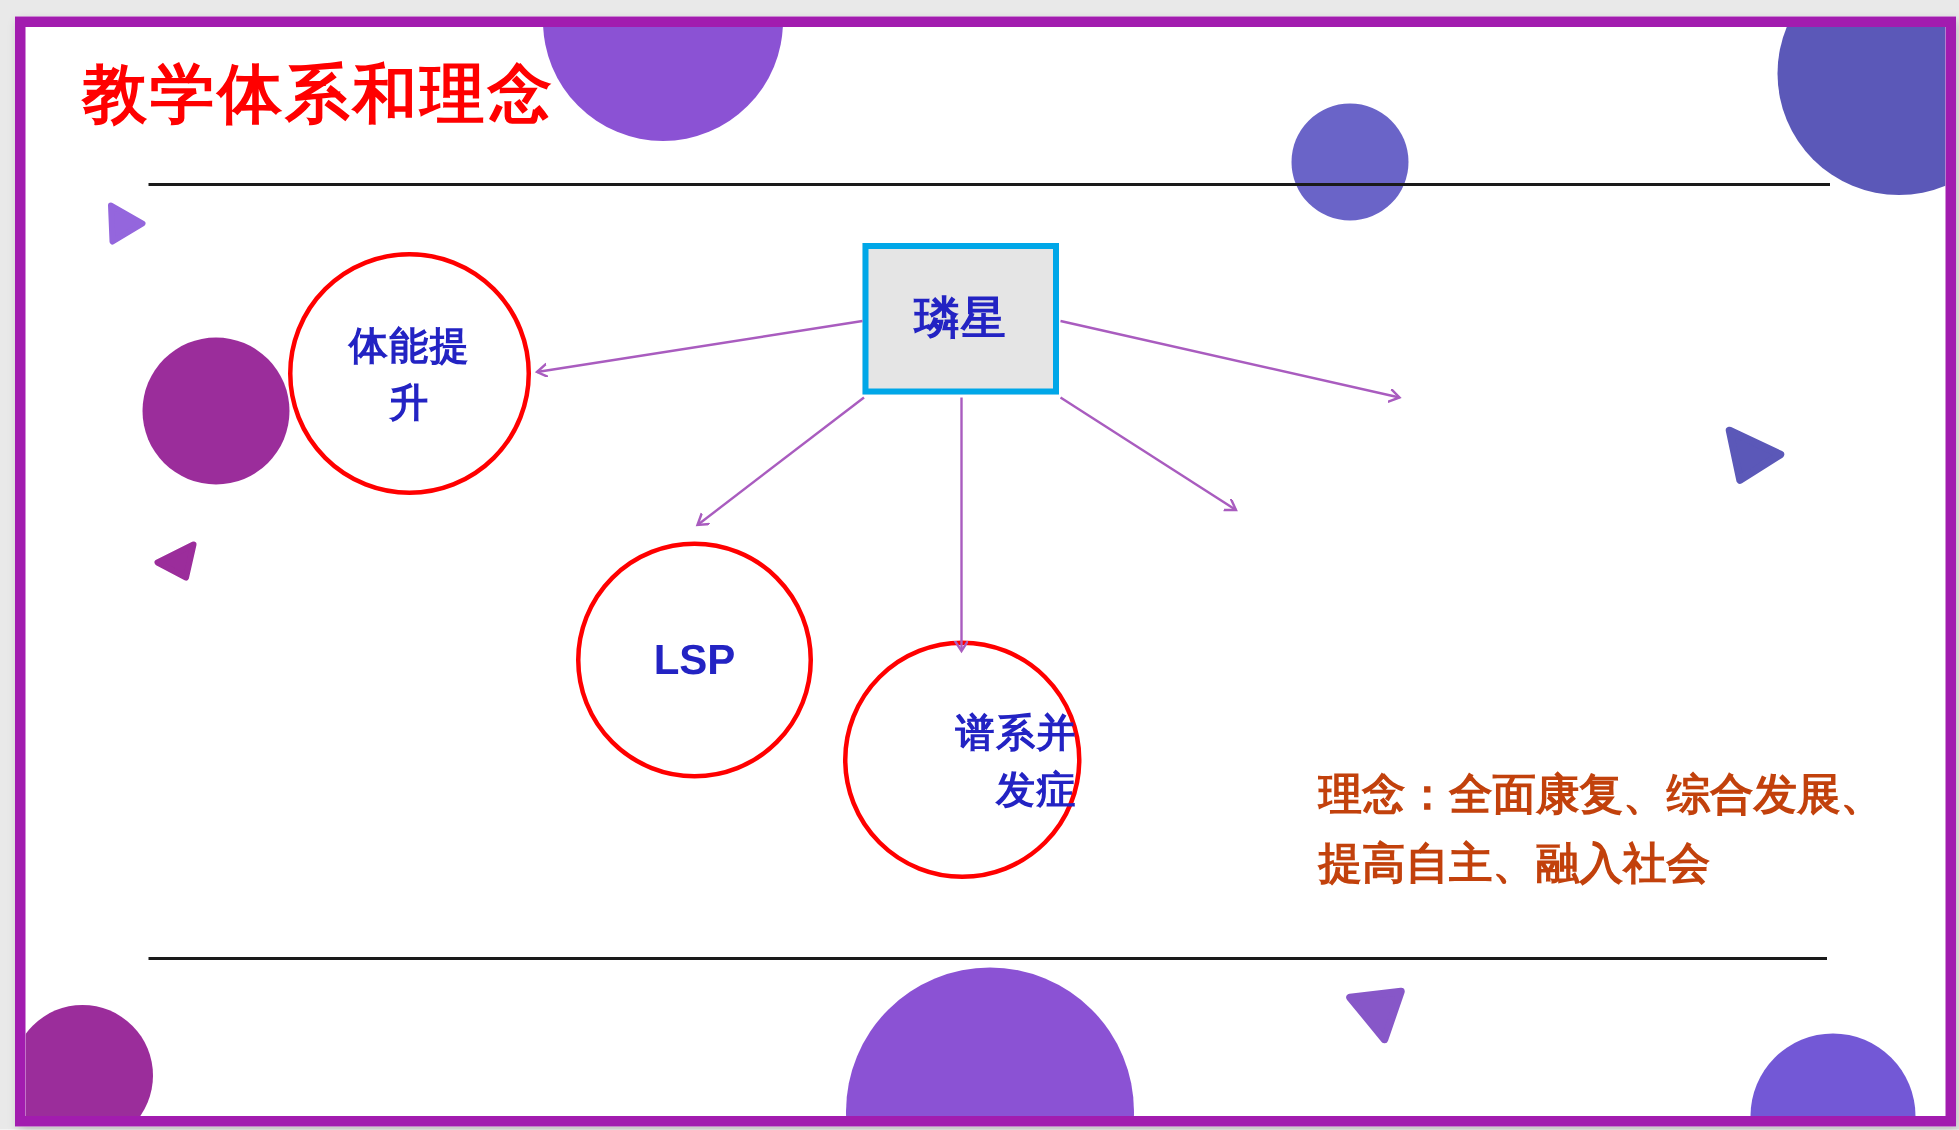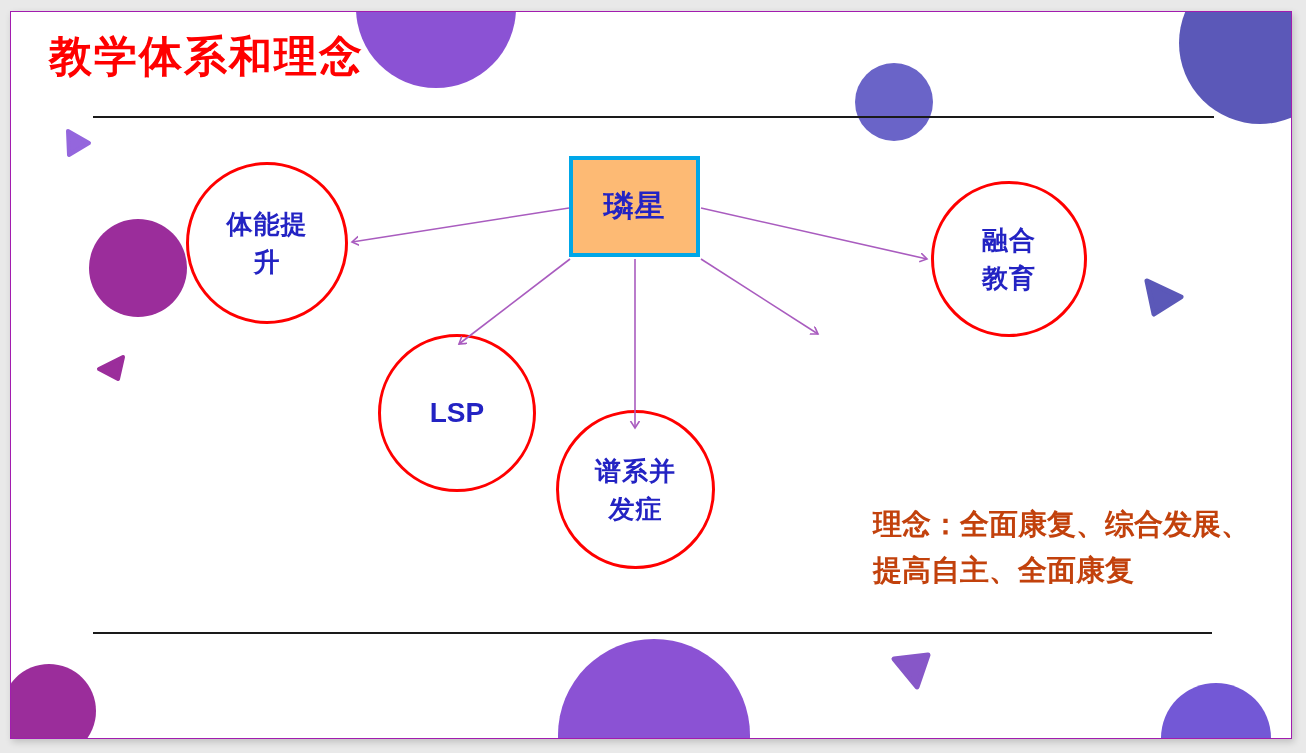--- a/index.html
+++ b/index.html
@@ -4,61 +4,61 @@
 <style>
   html,body{margin:0;padding:0;}
   body{
     width:1306px;height:753px;
     background:#e9e9e9;
     font-family:"Liberation Sans","DejaVu Sans",sans-serif;
     position:relative;overflow:hidden;
   }
   .slide{
     position:absolute;left:10px;top:11px;width:1280px;height:726px;
-    background:#ffffff;border:1px solid #a21caf;
+    background:#ffffff;border:7px solid #a21caf;
     box-shadow:2px 3px 7px rgba(0,0,0,0.18);
     overflow:hidden;
   }
   .deco-layer,.arrow-layer{
     position:absolute;left:0;top:0;width:1280px;height:726px;
     pointer-events:none;
   }
   .deco-layer{z-index:1;}
   .rule{
     position:absolute;height:2px;background:#1a1a1a;z-index:2;
   }
   .rule.top{left:82px;top:104px;width:1121px;}
   .rule.bottom{left:82px;top:620px;width:1119px;}
   .page-title{
     position:absolute;left:38px;top:16px;z-index:5;
     font-size:43px;font-weight:bold;color:#ff0000;letter-spacing:2px;
     white-space:nowrap;
   }
   .center-box{
     position:absolute;left:558px;top:144px;width:131px;height:101px;z-index:3;
-    background:#fdba74;border:4px solid #00a7e8;box-sizing:border-box;
+    background:#e5e5e5;border:4px solid #00a7e8;box-sizing:border-box;
     display:flex;align-items:center;justify-content:center;
   }
   .center-box .label{
     font-size:30px;font-weight:bold;color:#2323c3;letter-spacing:1px;
   }
   .node{
     position:absolute;z-index:3;background:#ffffff;
     border:3px solid #ff0000;border-radius:50%;box-sizing:border-box;
     display:flex;flex-direction:column;align-items:center;justify-content:center;
     text-align:center;
   }
   .node .line{
     font-size:26px;font-weight:bold;color:#2323c3;line-height:38px;
     letter-spacing:1px;white-space:nowrap;
   }
   .node.latin .line{font-size:28px;letter-spacing:0;}
   .node.physical{left:175px;top:150px;width:162px;height:162px;text-align:center;}
-  .node.lsp{left:367px;top:322px;width:158px;height:158px;}
-  .node.spectrum{left:545px;top:398px;width:159px;height:159px;}
+  .node.lsp{left:367px;top:343px;width:158px;height:158px;}
+  .node.spectrum{left:545px;top:409px;width:159px;height:159px;align-items:flex-end;}
   .node.aba{left:732px;top:324px;width:160px;height:160px;}
   .node.inclusive{left:920px;top:169px;width:156px;height:156px;}
   .arrow-layer{z-index:4;}
   .philosophy{
     position:absolute;left:862px;top:489px;width:410px;z-index:5;
     font-size:29px;font-weight:bold;color:#c2410c;line-height:46px;
     white-space:nowrap;
   }
 </style>
 </head>
@@ -93,36 +93,32 @@
     <span class="line">体能提</span>
     <span class="line">升</span>
   </div>
   <div class="node lsp latin">
     <span class="line">LSP</span>
   </div>
   <div class="node spectrum">
     <span class="line">谱系并</span>
     <span class="line">发症</span>
   </div>
-  <div class="node inclusive">
-    <span class="line">融合</span>
-    <span class="line">教育</span>
-  </div>
 
   <svg class="arrow-layer" viewBox="0 0 1280 726">
     <defs>
       <marker id="arrowhead" markerWidth="12" markerHeight="12" refX="7" refY="4.5" orient="auto" markerUnits="userSpaceOnUse">
         <path d="M0,0 L7,4.5 L0,9" fill="none" stroke-width="1.6" stroke="#a95cbf"></path>
       </marker>
     </defs>
     <line x1="558" y1="196" x2="341" y2="230" stroke-width="1.6" marker-end="url(#arrowhead)" stroke="#a95cbf"></line>
     <line x1="559" y1="247" x2="448" y2="332" stroke-width="1.6" marker-end="url(#arrowhead)" stroke="#a95cbf"></line>
     <line x1="624" y1="247" x2="624" y2="416" stroke-width="1.6" marker-end="url(#arrowhead)" stroke="#a95cbf"></line>
     <line x1="690" y1="247" x2="807" y2="322" stroke-width="1.6" marker-end="url(#arrowhead)" stroke="#a95cbf"></line>
     <line x1="690" y1="196" x2="916" y2="247" stroke-width="1.6" marker-end="url(#arrowhead)" stroke="#a95cbf"></line>
   </svg>
 
   <div class="philosophy">
     <div>理念：全面康复、综合发展、</div>
-    <div>提高自主、全面康复</div>
+    <div>提高自主、融入社会</div>
   </div>
 
 </div>
 
 </body></html>

